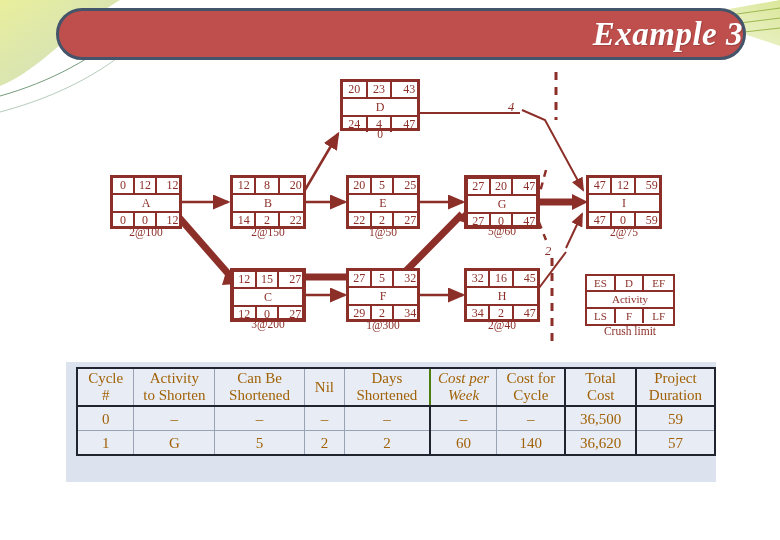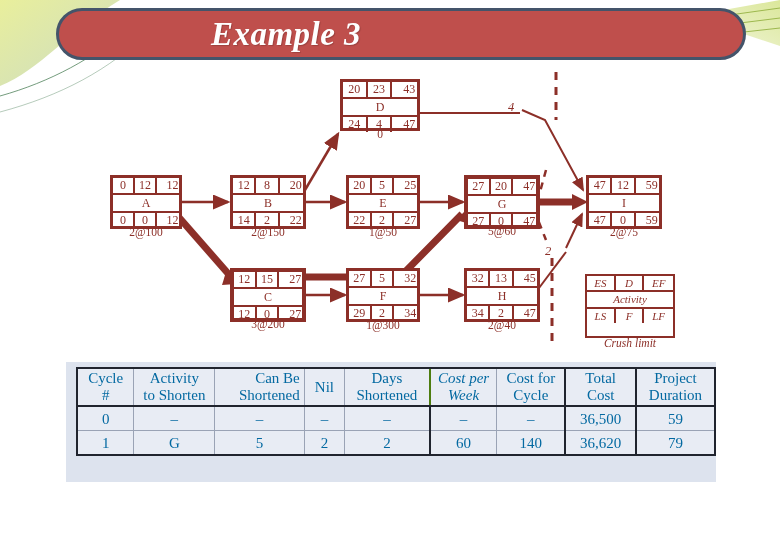--- a/index.html
+++ b/index.html
@@ -17,21 +17,21 @@
   .deco-left{left:0;top:0;width:300px;height:120px;}
   .deco-right{right:0;top:0;width:120px;height:120px;}
 
   
   .title-bar{
     position:absolute;left:56px;top:8px;width:690px;height:52px;
     background:#bf4f4c;
     border:3px solid #44546a;
     border-radius:26px;
     box-sizing:border-box;
-    display:flex;align-items:center;justify-content:center;
+    display:flex;align-items:center;justify-content:flex-end;
   }
   .title-text{
     color:#ffffff;
     font-family:"Liberation Serif", serif;
     font-style:italic;font-weight:bold;
     font-size:33px;
     letter-spacing:.5px;
     margin-left:-230px;
     text-shadow:1px 1px 1px rgba(0,0,0,.18);
     white-space:nowrap;
@@ -108,21 +108,21 @@
   
   .table-panel{
     position:absolute;left:66px;top:362px;width:650px;height:120px;
     background:#dde3ee;
   }
   table.cycle-table{
     position:absolute;left:10px;top:5px;
     border-collapse:collapse;
     background:#e8ecf4;
     font-family:"Liberation Serif", serif;
-    color:#0369a1;
+    color:#a16207;
   }
   table.cycle-table th,
   table.cycle-table td{
     border:1px solid #9aa3b5;
     text-align:center;
     vertical-align:middle;
     padding:1px 4px;
     font-weight:normal;
   }
   table.cycle-table thead th{
@@ -336,33 +336,33 @@
         <div class="cell">29</div>
         <div class="cell">2</div>
         <div class="cell">34</div>
       </div>
       <div class="node-caption">1@300</div>
     </div>
 
     <div class="node" style="left:464px;top:206px;width:76px;height:54px;">
       <div class="row top">
         <div class="cell">32</div>
-        <div class="cell">13</div>
+        <div class="cell">16</div>
         <div class="cell">45</div>
       </div>
       <div class="mid">H</div>
       <div class="row bot">
         <div class="cell">34</div>
         <div class="cell">2</div>
         <div class="cell">47</div>
       </div>
       <div class="node-caption">2@40</div>
     </div>
 
-    <div class="legend" style="left:585px;top:212px;width:90px;height:64px;font-style:italic;">
+    <div class="legend" style="left:585px;top:212px;width:90px;height:52px;">
       <div class="row top">
         <div class="cell">ES</div>
         <div class="cell">D</div>
         <div class="cell">EF</div>
       </div>
       <div class="mid">Activity</div>
       <div class="row bot">
         <div class="cell">LS</div>
         <div class="cell">F</div>
         <div class="cell">LF</div>
@@ -380,21 +380,21 @@
       <thead>
         <tr>
           <th style="width:56px;">
             <div>Cycle</div>
             <div>#</div>
           </th>
           <th style="width:88px;">
             <div>Activity</div>
             <div>to Shorten</div>
           </th>
-          <th style="width:94px;text-align:right;">
+          <th style="width:94px;">
             <div>Can Be</div>
             <div>Shortened</div>
           </th>
           <th style="width:40px;">
             <div>Nil</div>
           </th>
           <th style="width:86px;">
             <div>Days</div>
             <div>Shortened</div>
           </th>
@@ -430,19 +430,19 @@
         </tr>
         <tr>
           <td>1</td>
           <td>G</td>
           <td>5</td>
           <td>2</td>
           <td>2</td>
           <td class="col-sep">60</td>
           <td>140</td>
           <td class="col-sep">36,620</td>
-          <td class="col-sep">79</td>
+          <td class="col-sep">57</td>
         </tr>
       </tbody>
     </table>
   </div>
 
 </div>
 
 </body></html>

